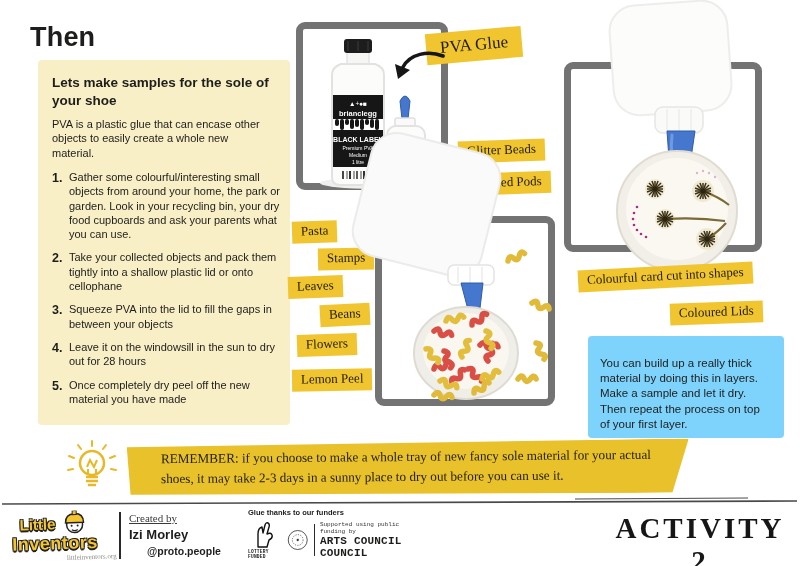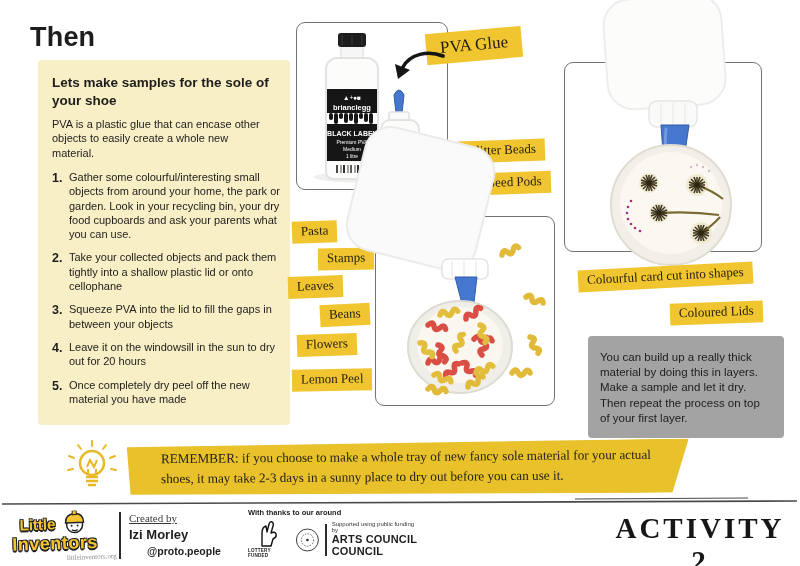--- a/index.html
+++ b/index.html
@@ -18,30 +18,30 @@
   #intro-box p{margin:0 16px 10px 0;font-size:11px;line-height:1.3;}
   .step{display:flex;margin-bottom:9px;font-size:11px;line-height:1.3;}
   .step .num{flex:0 0 17px;font-weight:800;font-size:12.5px;}
 
   
   .tag{background:#F0C52F;color:#211c10;padding:2px 9px 4px 9px;font-size:13px;
        display:inline-block;white-space:nowrap;line-height:1.25;}
   .tag-big{font-size:17px;padding:4px 14px 6px 14px;}
 
   
-  .photo-frame{border:1px solid #737373;border-radius:9px;background:#fff;box-sizing:border-box;}
+  .photo-frame{border:7px solid #737373;border-radius:9px;background:#fff;box-sizing:border-box;}
   .photo-frame svg{overflow:visible;display:block;}
 
   #bottles-frame{left:296px;top:22px;width:152px;height:168px;}
   #pasta-frame{left:375px;top:216px;width:180px;height:190px;}
   #flower-frame{left:564px;top:62px;width:198px;height:190px;}
 
   
-  #layers-box{left:588px;top:336px;width:196px;height:102px;background:#a3a3a3;border-radius:4px;
-              padding:14px 12px;box-sizing:border-box;font-size:11.5px;line-height:1.32;}
+  #layers-box{left:588px;top:336px;width:196px;height:102px;background:#7dd3fc;border-radius:4px;
+              padding:20px 12px;box-sizing:border-box;font-size:11.5px;line-height:1.32;}
 
   
   #banner{left:127px;top:441px;width:562px;height:54px;background:#E8C12B;
           transform:rotate(-0.5deg);clip-path:polygon(0 7%,100% 0,97% 100%,0.6% 95%);
           display:flex;align-items:center;box-sizing:border-box;padding:6px 30px 8px 34px;}
   #banner .txt{font-size:13.2px;line-height:1.55;color:#26221a;}
 
   
   #footer-line{left:0;top:496px;width:800px;height:12px;}
   #logo-block{left:12px;top:511px;width:104px;transform:rotate(-2deg);}
@@ -51,21 +51,21 @@
   #logo-w2{font-size:18px;display:block;letter-spacing:0.5px;}
   #logo-site{display:block;text-align:right;font-size:7px;color:#8a8a86;margin-top:2px;}
   .vdiv{width:2px;background:#2a2a2a;}
   #vdiv1{left:119px;top:512px;height:47px;}
   #created-block{left:129px;top:512px;width:110px;}
   #created-by{font-size:11px;color:#3a3a3a;text-decoration:underline;}
   #creator{font-size:13px;font-weight:800;margin-top:3px;}
   #creator-handle{font-size:10.5px;font-weight:700;margin-top:3px;text-align:center;}
   #funders-block{left:248px;top:508px;width:170px;}
   #funders-heading{font-size:7.5px;font-weight:700;margin-bottom:4px;}
-  #funders-row{display:flex;align-items:center;gap:5px;}
+  #funders-row{display:flex;align-items:center;gap:5px;font-family:Liberation Mono, monospace;}
   .lottery-col{display:flex;flex-direction:column;align-items:center;}
   #lottery-caption{font-size:4.6px;font-weight:800;margin-top:1px;letter-spacing:0.2px;}
   #vdiv2{width:1.5px;height:32px;background:#2a2a2a;}
   #ace-col{display:flex;flex-direction:column;}
   #supported-caption{font-size:6px;color:#333;margin-bottom:1px;}
   .ace-line{font-size:11px;font-weight:800;line-height:1.05;letter-spacing:0.2px;}
   #activity-label{left:610px;top:512px;width:180px;text-align:center;font-size:29px;
                   font-weight:700;letter-spacing:3px;color:#161616;}
   
   #pva-arrow{left:392px;top:50px;}
@@ -87,21 +87,21 @@
     <div class="step">
       <span class="num">2.</span>
       <span>Take your collected objects and pack them tightly into a shallow plastic lid or onto cellophane</span>
     </div>
     <div class="step">
       <span class="num">3.</span>
       <span>Squeeze PVA into the lid to fill the gaps in between your objects</span>
     </div>
     <div class="step">
       <span class="num">4.</span>
-      <span>Leave it on the windowsill in the sun to dry out for 20 hours</span>
+      <span>Leave it on the windowsill in the sun to dry out for 28 hours</span>
     </div>
     <div class="step">
       <span class="num">5.</span>
       <span>Once completely dry peel off the new material you have made</span>
     </div>
   </div>
 
   <div class="abs photo-frame" id="bottles-frame">
     <svg width="146" height="162" viewBox="0 0 146 162">
       <ellipse cx="72" cy="154" rx="55" ry="6" fill="#f0efed"></ellipse>
@@ -322,21 +322,21 @@
 
   <div class="abs vdiv" id="vdiv1"></div>
 
   <div class="abs" id="created-block">
     <div class="hand" id="created-by">Created by</div>
     <div id="creator">Izi Morley</div>
     <div id="creator-handle">@proto.people</div>
   </div>
 
   <div class="abs" id="funders-block">
-    <div id="funders-heading">With thanks to our around</div>
+    <div id="funders-heading">Glue thanks to our funders</div>
     <div id="funders-row">
       <div class="lottery-col">
         <svg width="22" height="26" viewBox="0 0 22 26">
           <path d="M4,25 V12 Q4,6 8,5 L9,11 L11,3 Q12,0 14,1 Q16,2 15,5 L13,12 Q17,10 18,13 Q19,16 15,18 L13,25 Z" fill="#ffffff" stroke="#111111" stroke-width="1.4" stroke-linejoin="round"></path>
         </svg>
         <div id="lottery-caption">LOTTERY FUNDED</div>
       </div>
       <svg width="26" height="26" viewBox="0 0 26 26">
         <circle cx="13" cy="13" r="11.5" fill="none" stroke="#333333" stroke-width="1"></circle>
         <circle cx="13" cy="13" r="6.5" fill="none" stroke="#333333" stroke-width="0.8" stroke-dasharray="1.5 1.5"></circle>

